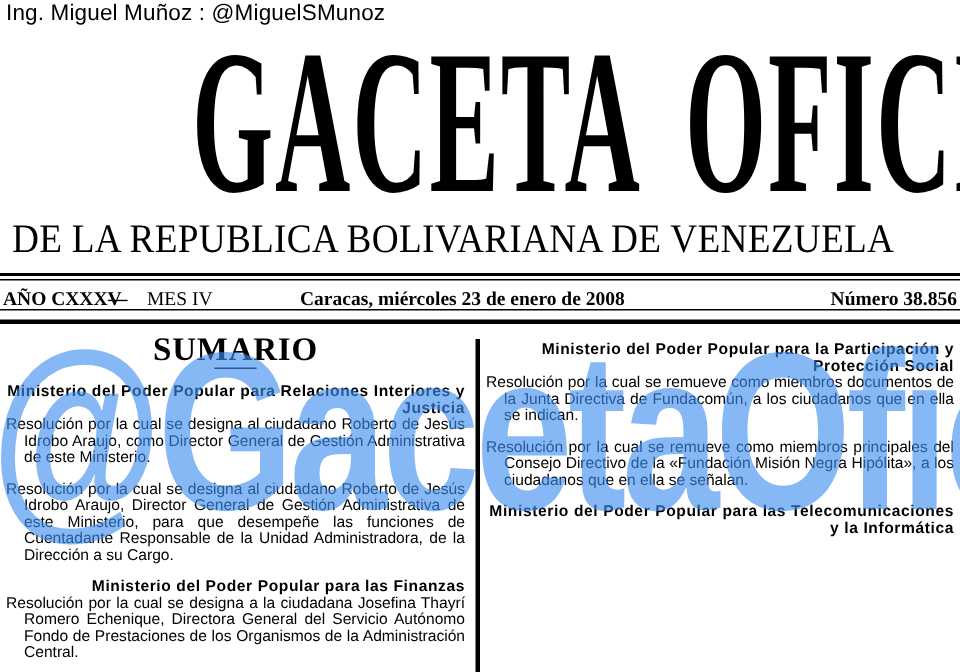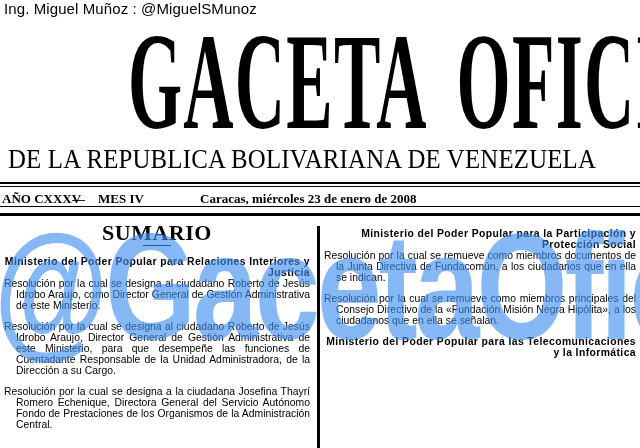--- a/index.html
+++ b/index.html
@@ -30,21 +30,21 @@
   .r1b { top: 186px; height: 1px; }
   .r2 { top: 206px; height: 1px; }
   .r3 { top: 213px; height: 3px; }
   .infobar {
     position: absolute; left: 2px; top: 192px; width: 636px; height: 14px;
     font-family: "Liberation Serif", serif; font-size: 13px; line-height: 14px;
   }
   .infobar span { position: absolute; top: 0; white-space: nowrap; }
   .infobar .year { left: 0; font-weight: bold; }
   .infobar .sep { left: 70px; font-weight: bold; }
-  .infobar .month { left: 96px; font-weight: bold; }
+  .infobar .month { left: 96px; font-weight: normal; }
   .infobar .date { left: 198px; font-weight: bold; }
   .infobar .num { right: 0; font-weight: bold; }
   .watermark {
     position: absolute; left: -6px; top: 212px; font-family: "Liberation Sans", sans-serif;
     font-weight: bold; font-size: 150px; line-height: 150px; white-space: nowrap;
     color: #3d8ef0; opacity: 0.62; letter-spacing: -4px;
     transform: scaleX(0.78); transform-origin: left top; pointer-events: none;
   }
   .col-divider { position: absolute; left: 317px; top: 226px; width: 3px; height: 222px; background: #000; }
   .col {
@@ -75,36 +75,38 @@
 <div class="subtitle">DE LA REPUBLICA BOLIVARIANA DE VENEZUELA</div>
 
 <div class="rule r1"></div>
 <div class="rule r1b"></div>
 
 <div class="infobar">
   <span class="year">AÑO CXXXV</span>
   <span class="sep">—</span>
   <span class="month">MES IV</span>
   <span class="date">Caracas, miércoles 23 de enero de 2008</span>
+  <span class="num">Número 38.856</span>
 </div>
 
 <div class="rule r2"></div>
 <div class="rule r3"></div>
 
 <div class="col left">
   <div class="sumario">SUMARIO</div>
   <div class="sumario-rule"></div>
 
   <div class="section">
     <div class="ministry">Ministerio del Poder Popular para Relaciones Interiores y Justicia</div>
     <div class="entry">Resolución por la cual se designa al ciudadano Roberto de Jesús Idrobo Araujo, como Director General de Gestión Administrativa de este Ministerio.</div>
     <div class="entry">Resolución por la cual se designa al ciudadano Roberto de Jesús Idrobo Araujo, Director General de Gestión Administrativa de este Ministerio, para que desempeñe las funciones de Cuentadante Responsable de la Unidad Administradora, de la Dirección a su Cargo.</div>
   </div>
 
   <div class="section">
+    <div class="ministry">Ministerio del Poder Popular para las Finanzas</div>
     <div class="entry">Resolución por la cual se designa a la ciudadana Josefina Thayrí Romero Echenique, Directora General del Servicio Autónomo Fondo de Prestaciones de los Organismos de la Administración Central.</div>
 
   </div>
 </div>
 
 <div class="col-divider"></div>
 
 <div class="col right">
   <div class="section">
     <div class="ministry">Ministerio del Poder Popular para la Participación y Protección Social</div>

